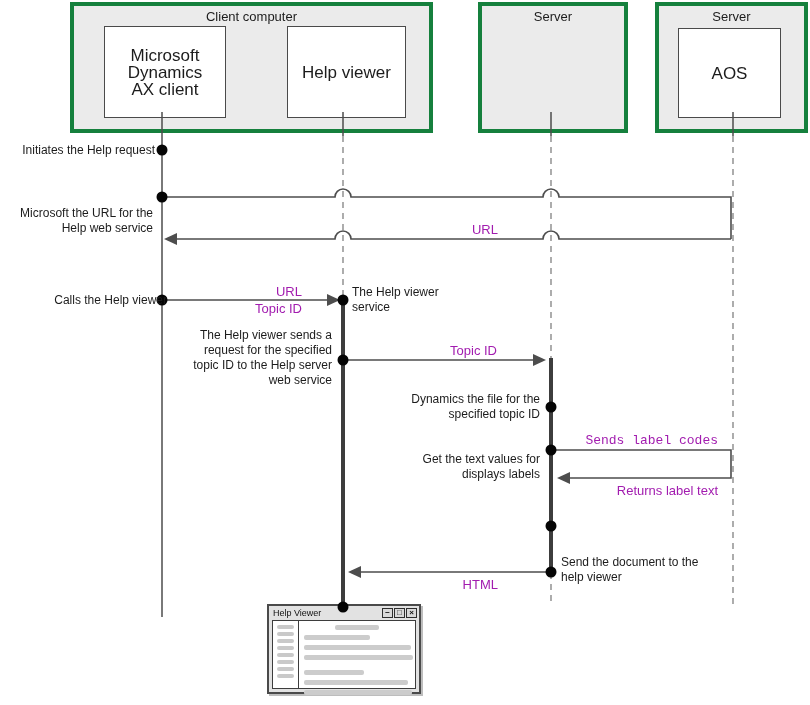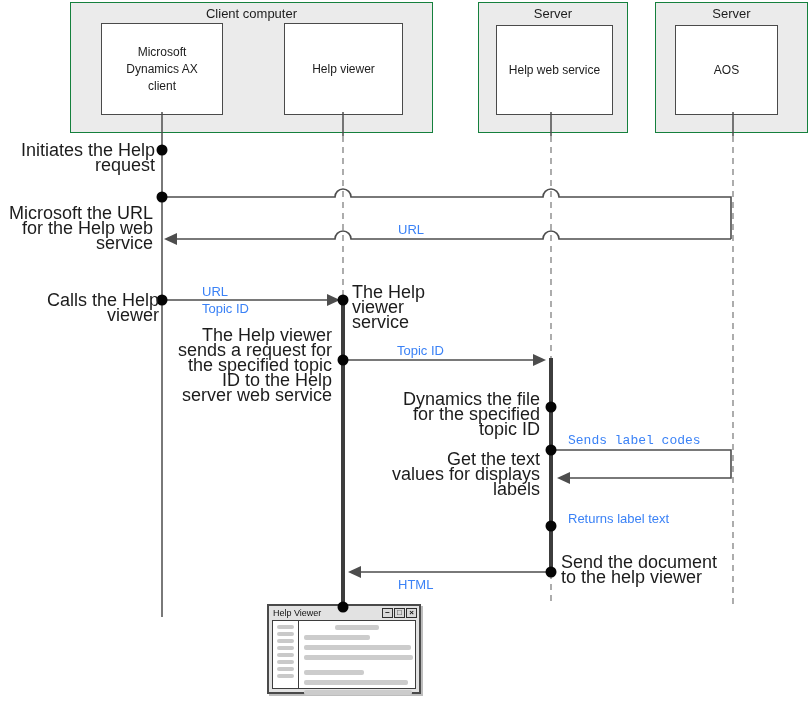--- a/index.html
+++ b/index.html
@@ -1,33 +1,33 @@
 <!DOCTYPE html>
 <html><head>
 <meta charset="utf-8">
 <style>
   * { margin:0; padding:0; box-sizing:border-box; }
   html,body { background:#ffffff; }
   body { font-family:"Liberation Sans", sans-serif; color:#1c1c1c; }
   .canvas { position:relative; width:810px; height:705px; background:#ffffff; overflow:hidden; }
 
   
-  .actor-container { position:absolute; background:#ebebeb; border:1px solid #15803d; }
+  .actor-container { position:absolute; background:#ebebeb; border:4px solid #15803d; }
   .actor-title { position:absolute; top:3px; left:0; right:0; text-align:center; font-size:13px; color:#1c1c1c; }
   .actor-box { position:absolute; background:#ffffff; border:1px solid #4a4a4a;
                display:flex; align-items:center; justify-content:center; text-align:center;
-               font-size:12px; line-height:17px; color:#1c1c1c; }
+               font-size:17px; line-height:17px; color:#1c1c1c; }
 
   
   .overlay { position:absolute; left:0; top:0; width:810px; height:705px; pointer-events:none; }
 
   
-  .lbl { position:absolute; font-size:18px; line-height:15px; color:#1c1c1c; }
+  .lbl { position:absolute; font-size:12px; line-height:15px; color:#1c1c1c; }
   .lbl.r { text-align:right; }
-  .msg { position:absolute; font-size:13px; line-height:13px; color:#3b82f6; text-align:left; }
+  .msg { position:absolute; font-size:13px; line-height:13px; color:#a21caf; text-align:right; }
 
   
   .hv-window { position:absolute; left:267px; top:604px; width:154px; height:90px;
                background:#e2e2e2; border:2px solid #4a4a4a; box-shadow:2px 2px 0 #bdbdbd; }
   .hv-titlebar { position:absolute; left:0; top:0; right:0; height:14px;
                  display:flex; align-items:center; padding:0 2px 0 4px; }
   .hv-title { font-size:9px; color:#111; flex:1; white-space:nowrap; overflow:hidden; }
   .hv-btn { width:11px; height:10px; margin-left:1px; background:#d9d9d9; border:1px solid #2e2e2e;
             font-size:8px; line-height:8px; text-align:center; color:#111; font-weight:bold; }
   .hv-content { position:absolute; left:3px; right:3px; top:14px; bottom:3px;
@@ -47,23 +47,20 @@
     <div class="actor-box" style="left:30px; top:20px; width:122px; height:92px; padding:0 14px;">
       <span>Microsoft Dynamics AX client</span>
     </div>
     <div class="actor-box" style="left:213px; top:20px; width:119px; height:92px;">
       <span>Help viewer</span>
     </div>
   </div>
 
   <div class="actor-container" style="left:478px; top:2px; width:150px; height:131px;">
     <div class="actor-title">Server</div>
-    <div class="actor-box" style="left:17px; top:22px; width:117px; height:90px;">
-      <span>Help web service</span>
-    </div>
   </div>
 
   <div class="actor-container" style="left:655px; top:2px; width:153px; height:131px;">
     <div class="actor-title">Server</div>
     <div class="actor-box" style="left:19px; top:22px; width:103px; height:90px;">
       <span>AOS</span>
     </div>
   </div>
 
   <div class="hv-window">
@@ -132,28 +129,28 @@
     <circle cx="343" cy="360" r="5.5" fill="#050505"></circle>
     <circle cx="551" cy="407" r="5.5" fill="#050505"></circle>
     <circle cx="551" cy="450" r="5.5" fill="#050505"></circle>
     <circle cx="551" cy="526" r="5.5" fill="#050505"></circle>
     <circle cx="551" cy="572" r="5.5" fill="#050505"></circle>
     <circle cx="343" cy="607" r="5.5" fill="#050505"></circle>
   </svg>
 
   <div class="lbl r" style="left:0; width:155px; top:143px;">Initiates the Help request</div>
   <div class="lbl r" style="left:3px; width:150px; top:206px;">Microsoft the URL for the Help web service</div>
-  <div class="lbl r" style="left:4px; width:155px; top:293px;">Calls the Help viewer</div>
+  <div class="lbl r" style="left:12px; width:155px; top:293px;">Calls the Help viewer</div>
   <div class="lbl" style="left:352px; width:110px; top:285px;">The Help viewer service</div>
   <div class="lbl r" style="left:177px; width:155px; top:328px;">The Help viewer sends a request for the specified topic ID to the Help server web service</div>
   <div class="lbl r" style="left:390px; width:150px; top:392px;">Dynamics the file for the specified topic ID</div>
   <div class="lbl r" style="left:390px; width:150px; top:452px;">Get the text values for displays labels</div>
   <div class="lbl" style="left:561px; width:162px; top:555px;">Send the document to the help viewer</div>
 
   <div class="msg" style="left:398px; width:100px; top:223px;">URL</div>
   <div class="msg" style="left:202px; width:100px; top:285px;">URL</div>
   <div class="msg" style="left:202px; width:100px; top:302px;">Topic ID</div>
   <div class="msg" style="left:397px; width:100px; top:344px;">Topic ID</div>
   <div class="msg" style="left:568px; width:150px; top:434px;font-family:Liberation Mono, monospace;">Sends label codes</div>
-  <div class="msg" style="left:568px; width:150px; top:484px;margin-top:28px;">Returns label text</div>
+  <div class="msg" style="left:568px; width:150px; top:484px;">Returns label text</div>
   <div class="msg" style="left:398px; width:100px; top:578px;">HTML</div>
 
 </div>
 
 </body></html>

